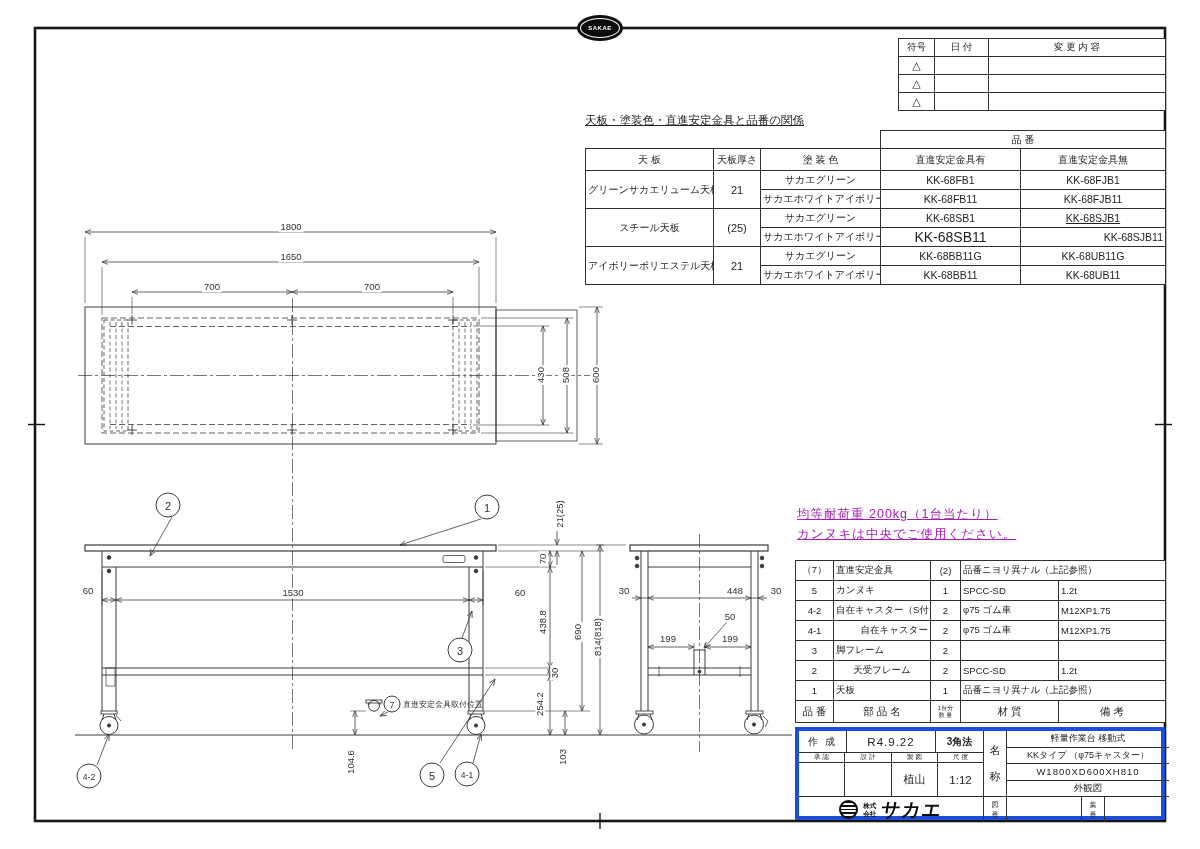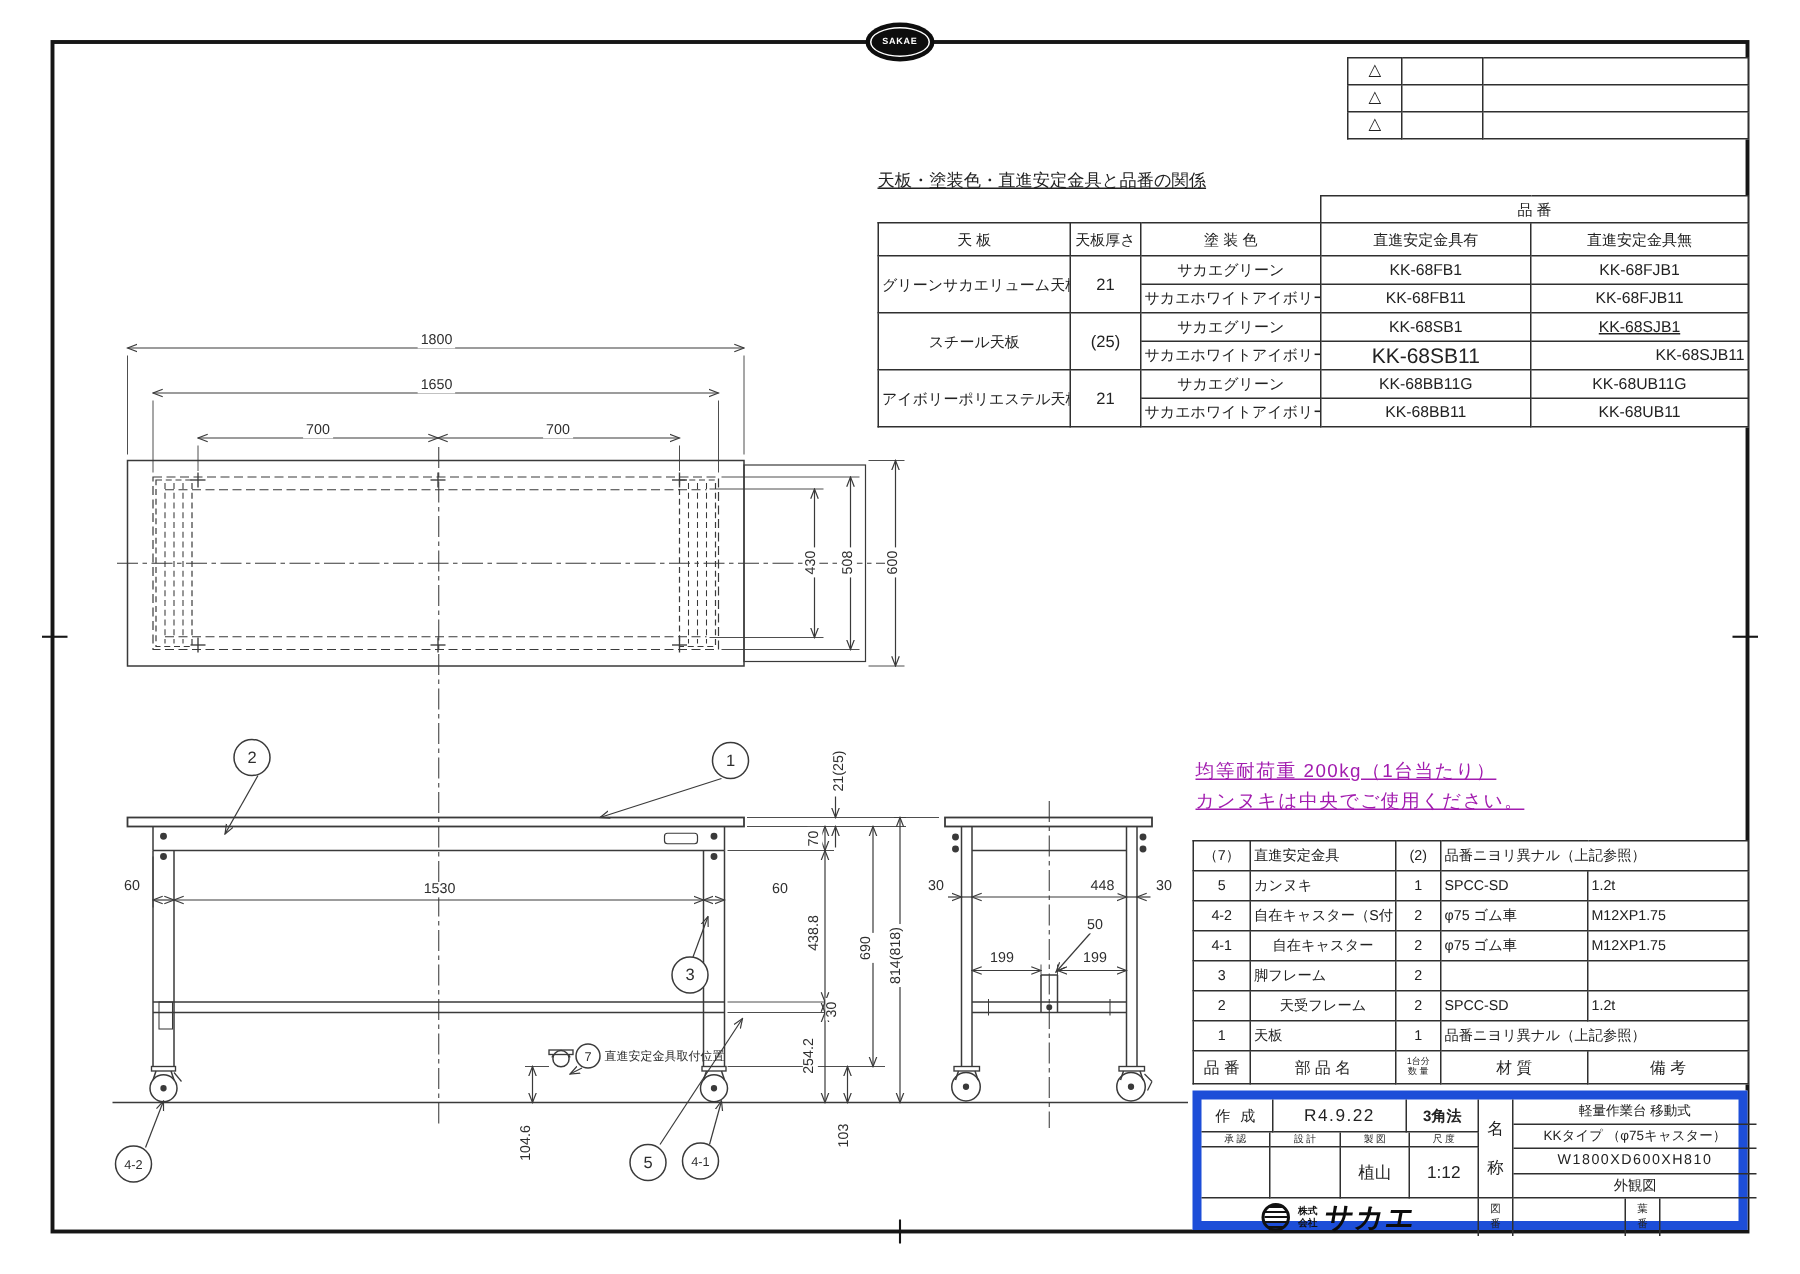--- a/index.html
+++ b/index.html
@@ -19,21 +19,21 @@
   .b7note{position:absolute;transform:translateY(-50%);font-size:8px;color:#2e2e2e;white-space:nowrap;}
   
   table.dwg{border-collapse:collapse;position:absolute;table-layout:fixed;background:#fff;}
   table.dwg td,table.dwg th{border:1px solid #2f2f2f;padding:0 2px;text-align:center;font-weight:normal;
        overflow:hidden;white-space:nowrap;color:#222;}
   td.nob{border:none !important;background:transparent;}
   .tbl-title{position:absolute;font-size:11.5px;color:#222;text-decoration:underline;white-space:nowrap;}
   
   .note{position:absolute;font-size:12.5px;color:#a21caf;text-decoration:underline;white-space:nowrap;letter-spacing:1px;}
   
-  .tblock{position:absolute;left:795px;top:727px;width:370px;height:93px;border:6px solid #1d4ed8;box-sizing:border-box;background:#fff;}
+  .tblock{position:absolute;left:795px;top:727px;width:370px;height:93px;border:4px solid #1d4ed8;box-sizing:border-box;background:#fff;}
   .tb{position:absolute;box-sizing:border-box;display:flex;align-items:center;justify-content:center;
       font-size:10px;color:#222;border:0 solid #2f2f2f;white-space:nowrap;}
   .bd-r{border-right-width:1px;}
   .bd-b{border-bottom-width:1px;}
   .stack{display:flex;flex-direction:column;align-items:center;justify-content:space-evenly;}
   
   .logo-row{display:flex;align-items:center;justify-content:center;gap:5px;}
   .logo-ring{width:15px;height:15px;border:2px solid #111;border-radius:50%;
       background:repeating-linear-gradient(0deg,#111 0 1.4px,transparent 1.4px 3.4px);}
   .logo-kk{font-size:6.5px;font-weight:bold;line-height:1.1;color:#111;text-align:center;}
@@ -255,20 +255,25 @@
     <div class="stamp-in">SAKAE</div>
   </div>
 
   <table class="dwg" style="left:898px;top:38px;width:267px;">
     <colgroup>
         <col style="width:36px">
         <col style="width:54px">
         <col style="width:177px">
       </colgroup>
     <tbody>
+        <tr style="height:18px;font-size:9.5px;">
+      <td>符号</td>
+      <td>日  付</td>
+      <td>変 更 内 容</td>
+    </tr>
     <tr style="height:18px;">
           <td class="tri">△</td>
           <td></td>
           <td></td>
         </tr>
     <tr style="height:18px;">
           <td class="tri">△</td>
           <td></td>
           <td></td>
         </tr>
@@ -404,21 +409,21 @@
     </tr>
     <tr style="height:20px;">
       <td>4-2</td>
       <td style="text-align:left;">自在キャスター（S付）</td>
       <td>2</td>
       <td style="text-align:left;">φ75  ゴム車</td>
       <td style="text-align:left;">M12XP1.75</td>
     </tr>
     <tr style="height:20px;">
       <td>4-1</td>
-      <td style="text-align:center;">自在キャスター</td>
+      <td style="text-align:right;">自在キャスター</td>
       <td>2</td>
       <td style="text-align:left;">φ75  ゴム車</td>
       <td style="text-align:left;">M12XP1.75</td>
     </tr>
     <tr style="height:20px;">
       <td>3</td>
       <td style="text-align:left;">脚フレーム</td>
       <td>2</td>
       <td></td>
       <td></td>

